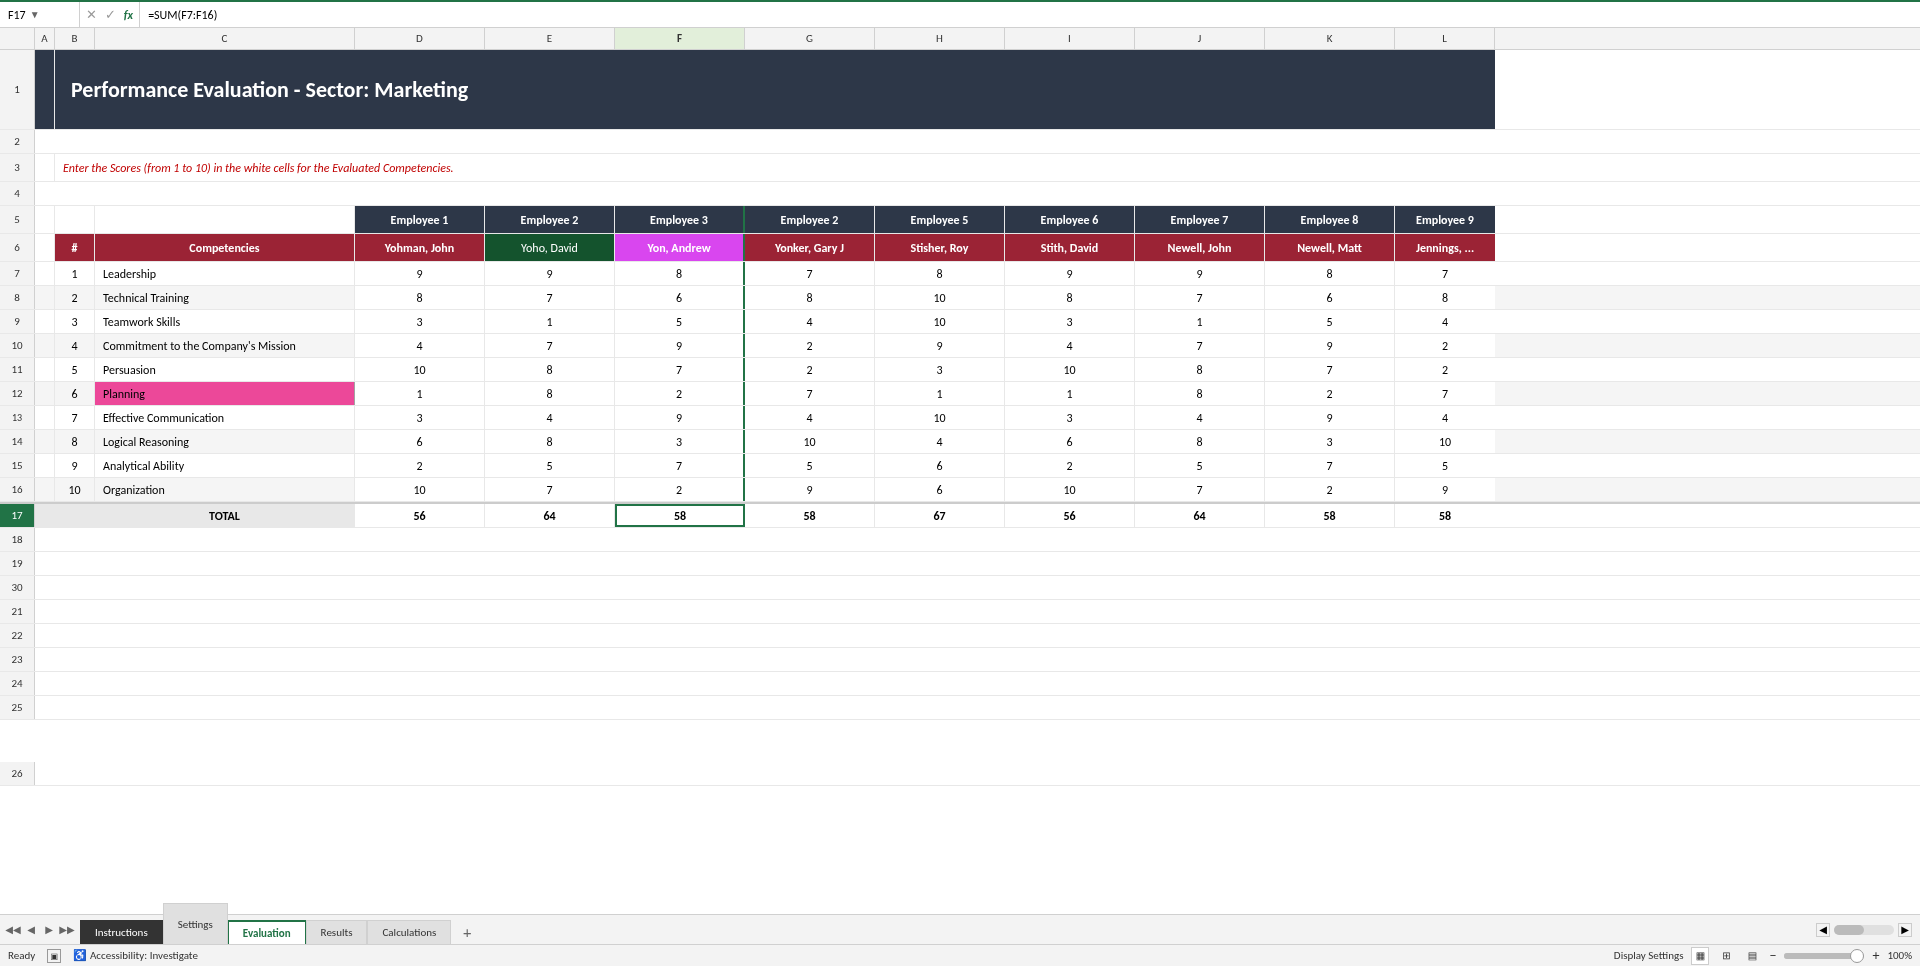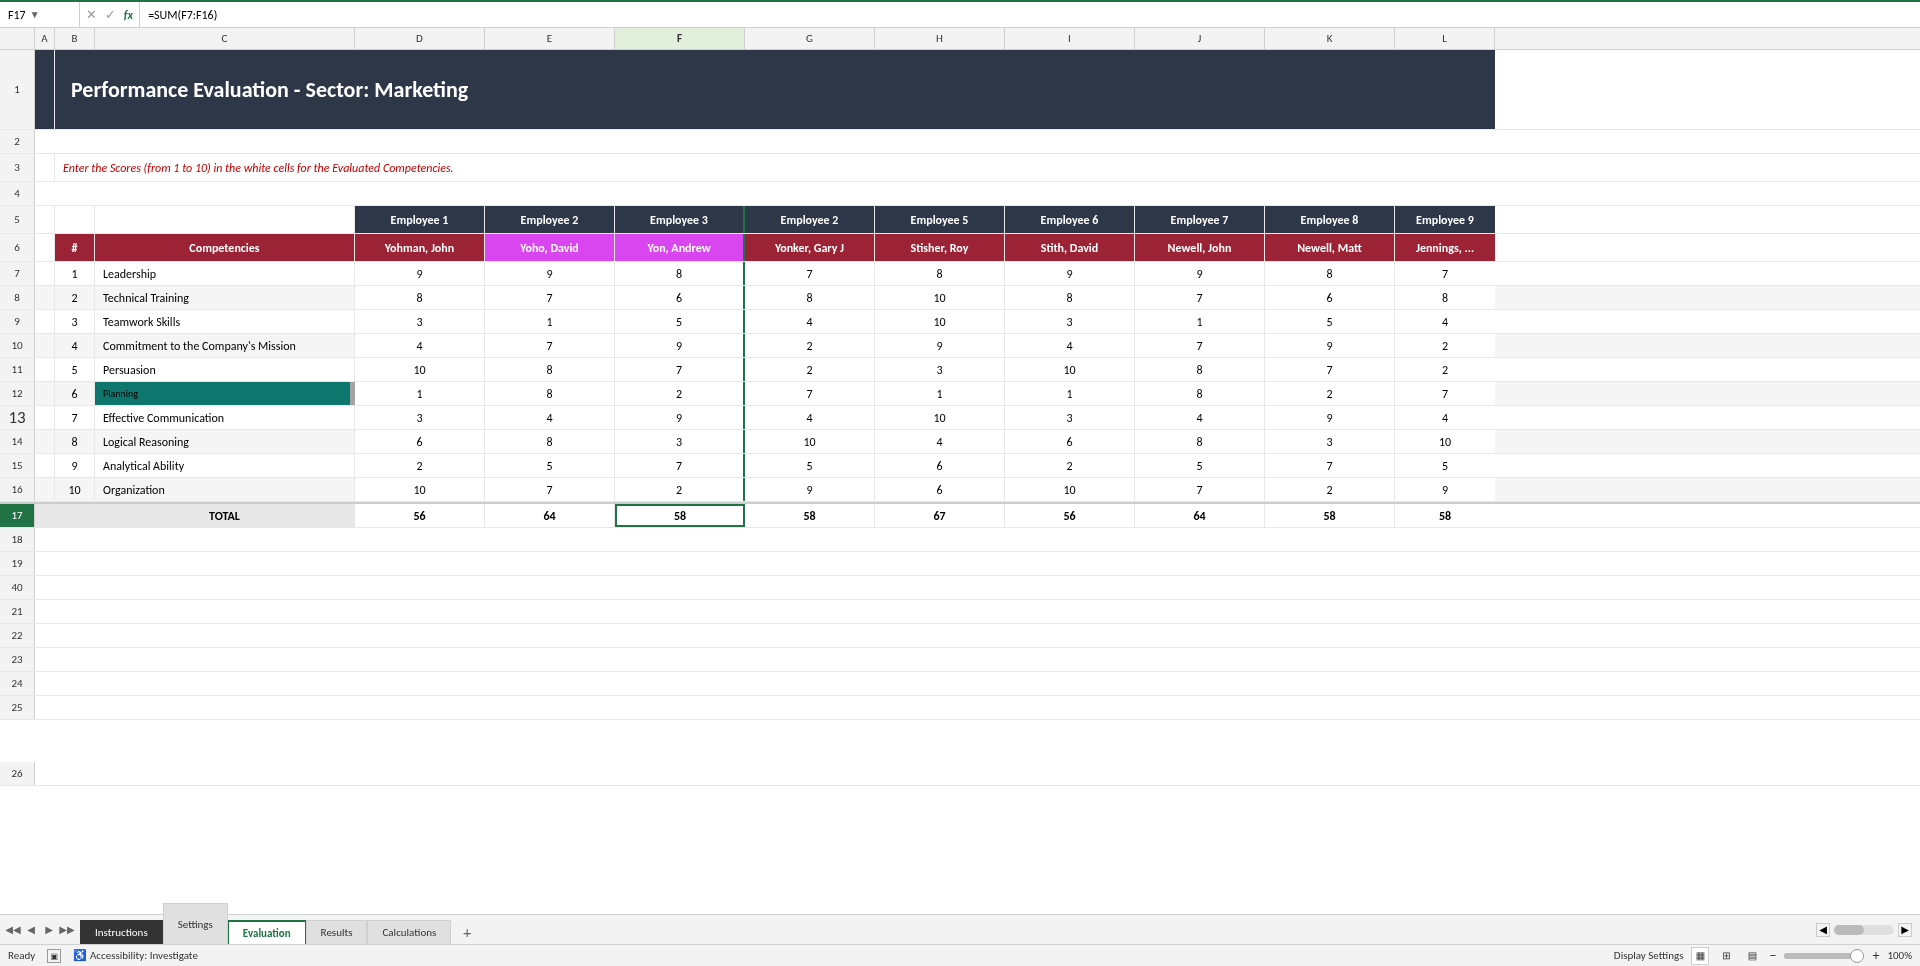--- a/index.html
+++ b/index.html
@@ -82,21 +82,21 @@
     <div style="width:130px; border-right:1px solid #e8e8e8; background:#2d3748; color:#fff; font-weight:bold; display:flex; align-items:center; justify-content:center; font-size:12px;">Employee 8</div>
     <div style="width:100px; background:#2d3748; color:#fff; font-weight:bold; display:flex; align-items:center; justify-content:center; font-size:12px; padding:0 4px; overflow:hidden;">Employee 9</div>
   </div>
 
   <div style="display:flex; border-bottom:1px solid #e8e8e8; height:28px;">
     <div style="width:35px; flex-shrink:0; border-right:1px solid #d0d0d0; background:#f3f3f3; display:flex; align-items:center; justify-content:center; font-size:11px; color:#333;">6</div>
     <div style="width:20px; border-right:1px solid #e8e8e8;"></div>
     <div style="width:40px; border-right:1px solid #e8e8e8; background:#9b2335; color:#fff; font-weight:bold; display:flex; align-items:center; justify-content:center; font-size:12px;">#</div>
     <div style="width:260px; border-right:1px solid #e8e8e8; background:#9b2335; color:#fff; font-weight:bold; display:flex; align-items:center; justify-content:center; font-size:12px;">Competencies</div>
     <div style="width:130px; border-right:1px solid #e8e8e8; background:#9b2335; color:#fff; font-weight:bold; display:flex; align-items:center; justify-content:center; font-size:12px;">Yohman, John</div>
-    <div style="width:130px; border-right:1px solid #e8e8e8; background:#d946ef; color:#fff; font-weight:bold; display:flex; align-items:center; justify-content:center; font-size:12px;">Yoho, David</div>
+    <div style="width:130px; border-right:1px solid #e8e8e8; background:#14532d; color:#fff; font-weight:normal; display:flex; align-items:center; justify-content:center; font-size:12px;">Yoho, David</div>
     <div style="width:130px; border-right:2px solid #217346; background:#d946ef; color:#fff; font-weight:bold; display:flex; align-items:center; justify-content:center; font-size:12px;">Yon, Andrew</div>
     <div style="width:130px; border-right:1px solid #e8e8e8; background:#9b2335; color:#fff; font-weight:bold; display:flex; align-items:center; justify-content:center; font-size:12px;">Yonker, Gary J</div>
     <div style="width:130px; border-right:1px solid #e8e8e8; background:#9b2335; color:#fff; font-weight:bold; display:flex; align-items:center; justify-content:center; font-size:12px;">Stisher, Roy</div>
     <div style="width:130px; border-right:1px solid #e8e8e8; background:#9b2335; color:#fff; font-weight:bold; display:flex; align-items:center; justify-content:center; font-size:12px;">Stith, David</div>
     <div style="width:130px; border-right:1px solid #e8e8e8; background:#9b2335; color:#fff; font-weight:bold; display:flex; align-items:center; justify-content:center; font-size:12px;">Newell, John</div>
     <div style="width:130px; border-right:1px solid #e8e8e8; background:#9b2335; color:#fff; font-weight:bold; display:flex; align-items:center; justify-content:center; font-size:12px;">Newell, Matt</div>
     <div style="width:100px; background:#9b2335; color:#fff; font-weight:bold; display:flex; align-items:center; justify-content:center; font-size:12px; padding:0 4px; overflow:hidden;">Jennings, ...</div>
   </div>
 
   <div id="data-rows-container">
@@ -172,33 +172,33 @@
     <div style="width:130px; border-right:1px solid #e8e8e8; background:#fff; display:flex; align-items:center; justify-content:center; font-size:12px;">3</div>
     <div style="width:130px; border-right:1px solid #e8e8e8; background:#fff; display:flex; align-items:center; justify-content:center; font-size:12px;">10</div>
     <div style="width:130px; border-right:1px solid #e8e8e8; background:#fff; display:flex; align-items:center; justify-content:center; font-size:12px;">8</div>
     <div style="width:130px; border-right:1px solid #e8e8e8; background:#fff; display:flex; align-items:center; justify-content:center; font-size:12px;">7</div>
     <div style="width:100px; background:#fff; display:flex; align-items:center; justify-content:center; font-size:12px;">2</div>
   </div>
       <div style="display: flex; border-bottom: 1px solid rgb(232, 232, 232); height: 24px; background: rgb(245, 245, 245);">
     <div style="width:35px; flex-shrink:0; border-right:1px solid #d0d0d0; background:#f3f3f3; display:flex; align-items:center; justify-content:center; font-size:11px; color:#333;">12</div>
     <div style="width:20px; border-right:1px solid #e8e8e8; background:#f5f5f5;"></div>
     <div style="width:40px; border-right:1px solid #e8e8e8; background:#f5f5f5; display:flex; align-items:center; justify-content:center; font-size:12px;">6</div>
-    <div style="width:260px; border-right:5px solid #a3a3a3; background:#0f766e; display:flex; align-items:center; padding:0 8px; font-size:10px;">Planning</div>
+    <div style="width:260px; border-right:1px solid #a3a3a3; background:#ec4899; display:flex; align-items:center; padding:0 8px; font-size:12px;">Planning</div>
     <div style="width:130px; border-right:1px solid #e8e8e8; background:#fff; display:flex; align-items:center; justify-content:center; font-size:12px;">1</div>
     <div style="width:130px; border-right:1px solid #e8e8e8; background:#fff; display:flex; align-items:center; justify-content:center; font-size:12px;">8</div>
     <div style="width:130px; border-right:2px solid #217346; background:#fff; display:flex; align-items:center; justify-content:center; font-size:12px;">2</div>
     <div style="width:130px; border-right:1px solid #e8e8e8; background:#fff; display:flex; align-items:center; justify-content:center; font-size:12px;">7</div>
     <div style="width:130px; border-right:1px solid #e8e8e8; background:#fff; display:flex; align-items:center; justify-content:center; font-size:12px;">1</div>
     <div style="width:130px; border-right:1px solid #e8e8e8; background:#fff; display:flex; align-items:center; justify-content:center; font-size:12px;">1</div>
     <div style="width:130px; border-right:1px solid #e8e8e8; background:#fff; display:flex; align-items:center; justify-content:center; font-size:12px;">8</div>
     <div style="width:130px; border-right:1px solid #e8e8e8; background:#fff; display:flex; align-items:center; justify-content:center; font-size:12px;">2</div>
     <div style="width:100px; background:#fff; display:flex; align-items:center; justify-content:center; font-size:12px;">7</div>
   </div>
       <div style="display: flex; border-bottom: 1px solid rgb(232, 232, 232); height: 24px; background: rgb(255, 255, 255);">
-    <div style="width:35px; flex-shrink:0; border-right:1px solid #d0d0d0; background:#f3f3f3; display:flex; align-items:center; justify-content:center; font-size:17px; color:#333;">13</div>
+    <div style="width:35px; flex-shrink:0; border-right:1px solid #d0d0d0; background:#f3f3f3; display:flex; align-items:center; justify-content:center; font-size:10px; color:#333;">13</div>
     <div style="width:20px; border-right:1px solid #e8e8e8; background:#ffffff;"></div>
     <div style="width:40px; border-right:1px solid #e8e8e8; background:#ffffff; display:flex; align-items:center; justify-content:center; font-size:12px;">7</div>
     <div style="width:260px; border-right:1px solid #e8e8e8; background:#ffffff; display:flex; align-items:center; padding:0 8px; font-size:12px;">Effective Communication</div>
     <div style="width:130px; border-right:1px solid #e8e8e8; background:#fff; display:flex; align-items:center; justify-content:center; font-size:12px;">3</div>
     <div style="width:130px; border-right:1px solid #e8e8e8; background:#fff; display:flex; align-items:center; justify-content:center; font-size:12px;">4</div>
     <div style="width:130px; border-right:2px solid #217346; background:#fff; display:flex; align-items:center; justify-content:center; font-size:12px;">9</div>
     <div style="width:130px; border-right:1px solid #e8e8e8; background:#fff; display:flex; align-items:center; justify-content:center; font-size:12px;">4</div>
     <div style="width:130px; border-right:1px solid #e8e8e8; background:#fff; display:flex; align-items:center; justify-content:center; font-size:12px;">10</div>
     <div style="width:130px; border-right:1px solid #e8e8e8; background:#fff; display:flex; align-items:center; justify-content:center; font-size:12px;">3</div>
     <div style="width:130px; border-right:1px solid #e8e8e8; background:#fff; display:flex; align-items:center; justify-content:center; font-size:12px;">4</div>
@@ -271,21 +271,21 @@
   <div id="empty-rows-container">
       <div style="display: flex; border-bottom: 1px solid rgb(232, 232, 232); height: 24px;">
     <div style="width:35px; flex-shrink:0; border-right:1px solid #d0d0d0; background:#f3f3f3; display:flex; align-items:center; justify-content:center; font-size:11px; color:#333;">18</div>
     <div style="flex:1;"></div>
   </div>
       <div style="display: flex; border-bottom: 1px solid rgb(232, 232, 232); height: 24px;">
     <div style="width:35px; flex-shrink:0; border-right:1px solid #d0d0d0; background:#f3f3f3; display:flex; align-items:center; justify-content:center; font-size:11px; color:#333;">19</div>
     <div style="flex:1;"></div>
   </div>
       <div style="display: flex; border-bottom: 1px solid rgb(232, 232, 232); height: 24px;">
-    <div style="width:35px; flex-shrink:0; border-right:1px solid #d0d0d0; background:#f3f3f3; display:flex; align-items:center; justify-content:center; font-size:11px; color:#333;">40</div>
+    <div style="width:35px; flex-shrink:0; border-right:1px solid #d0d0d0; background:#f3f3f3; display:flex; align-items:center; justify-content:center; font-size:11px; color:#333;">30</div>
     <div style="flex:1;"></div>
   </div>
       <div style="display: flex; border-bottom: 1px solid rgb(232, 232, 232); height: 24px;">
     <div style="width:35px; flex-shrink:0; border-right:1px solid #d0d0d0; background:#f3f3f3; display:flex; align-items:center; justify-content:center; font-size:11px; color:#333;">21</div>
     <div style="flex:1;"></div>
   </div>
       <div style="display: flex; border-bottom: 1px solid rgb(232, 232, 232); height: 24px;">
     <div style="width:35px; flex-shrink:0; border-right:1px solid #d0d0d0; background:#f3f3f3; display:flex; align-items:center; justify-content:center; font-size:11px; color:#333;">22</div>
     <div style="flex:1;"></div>
   </div>

